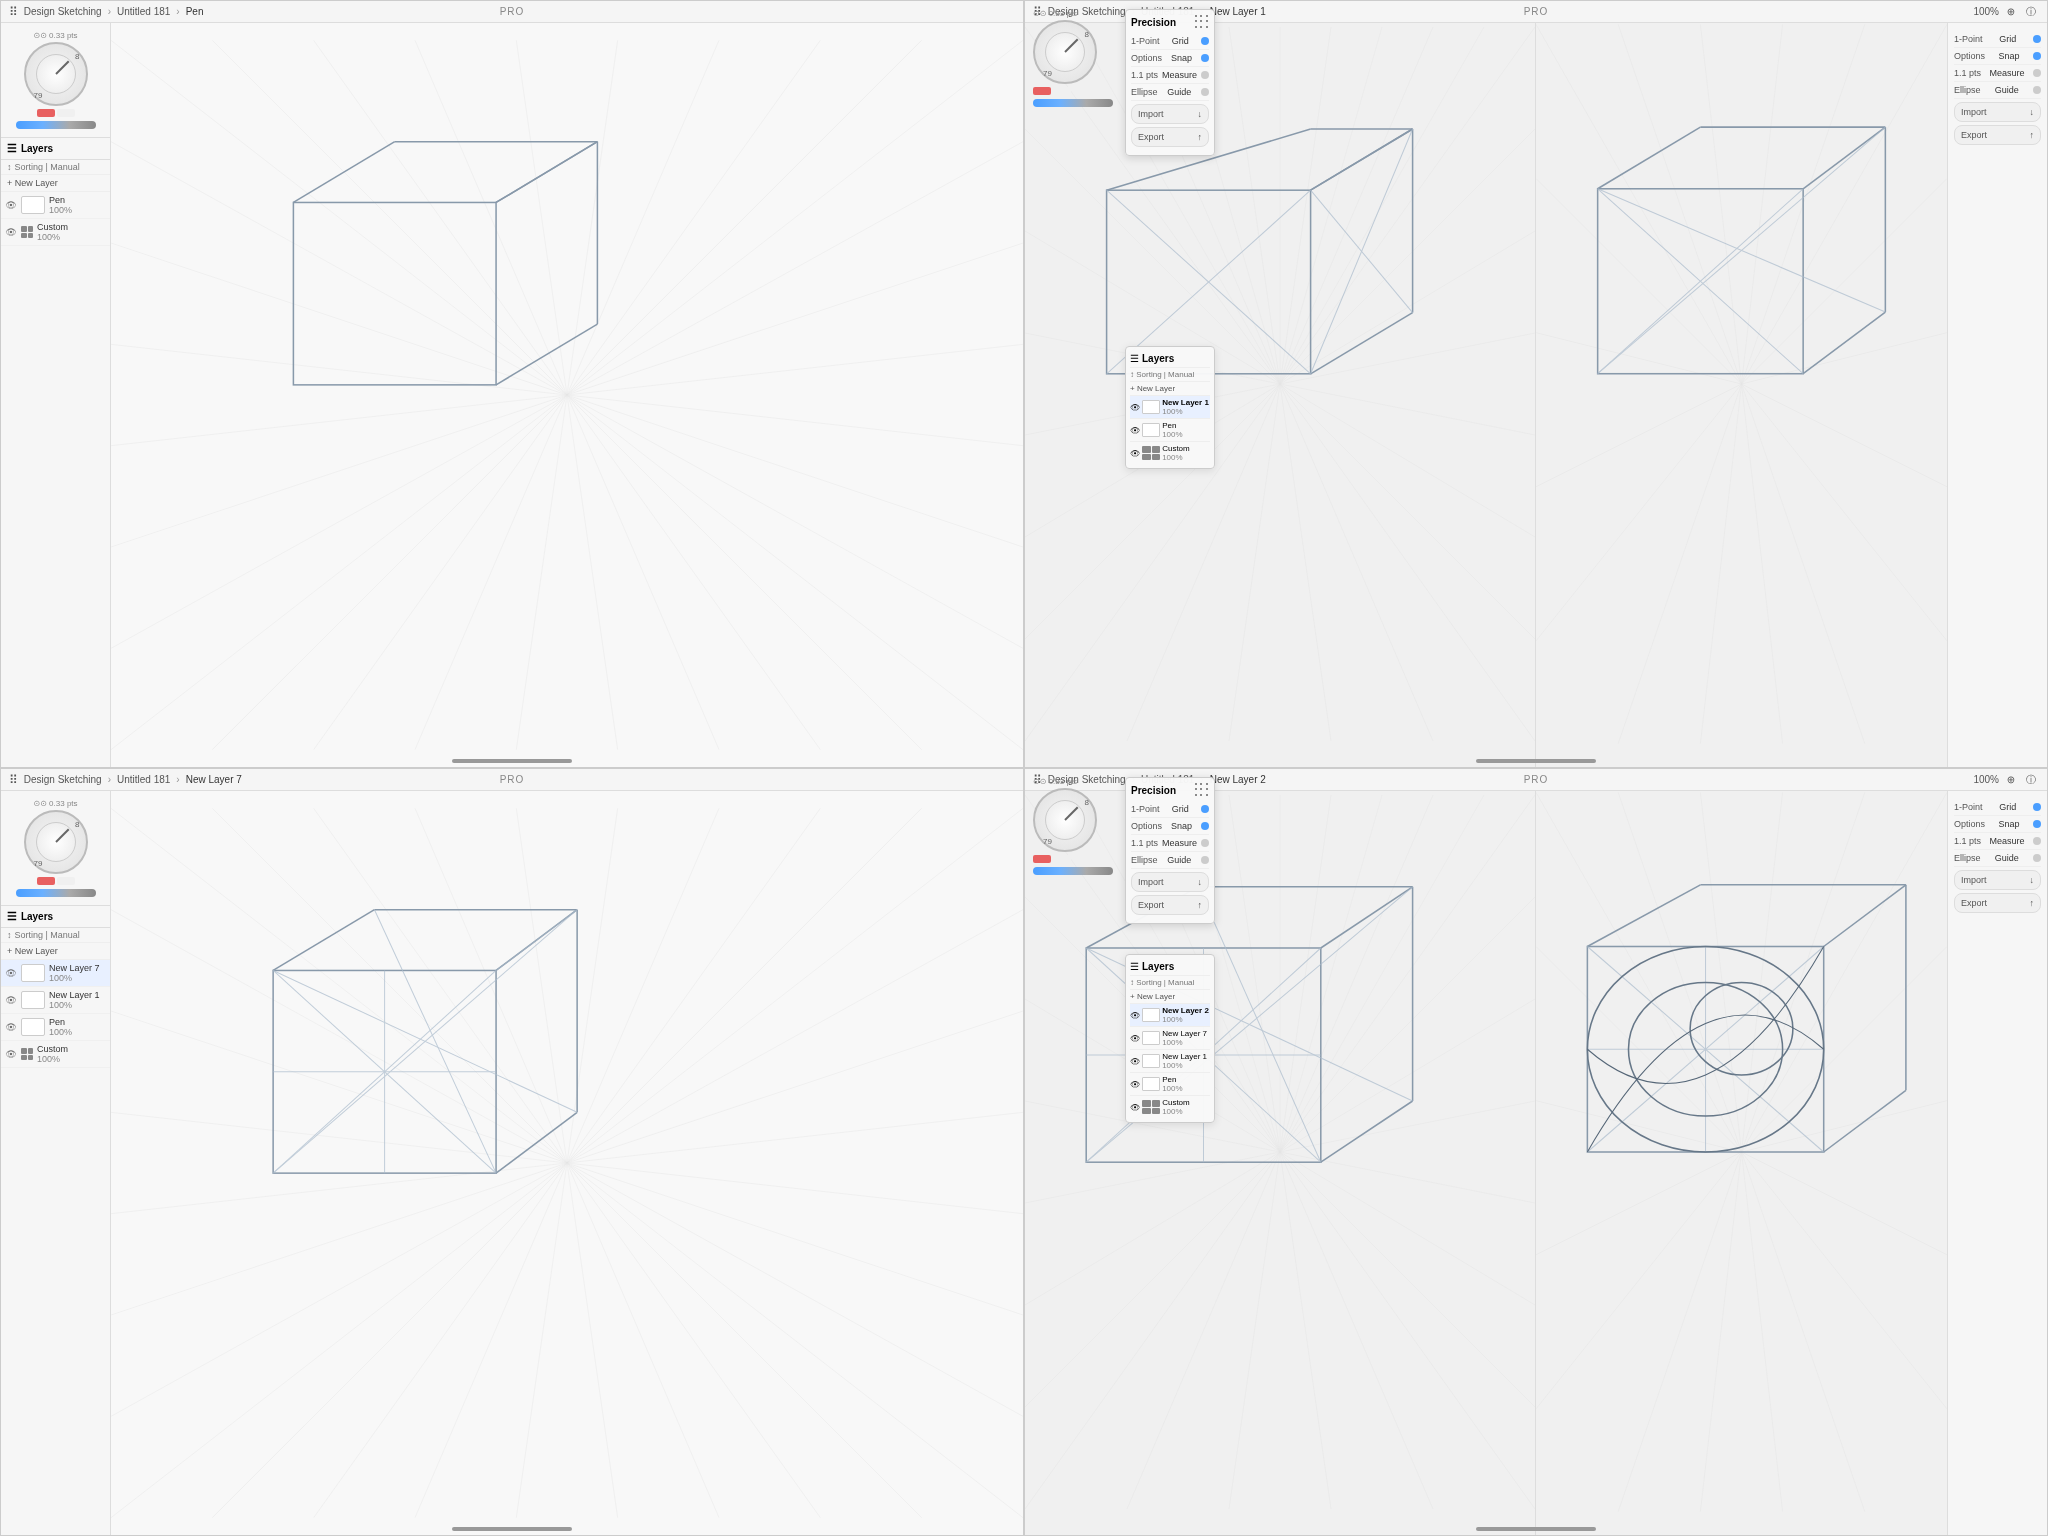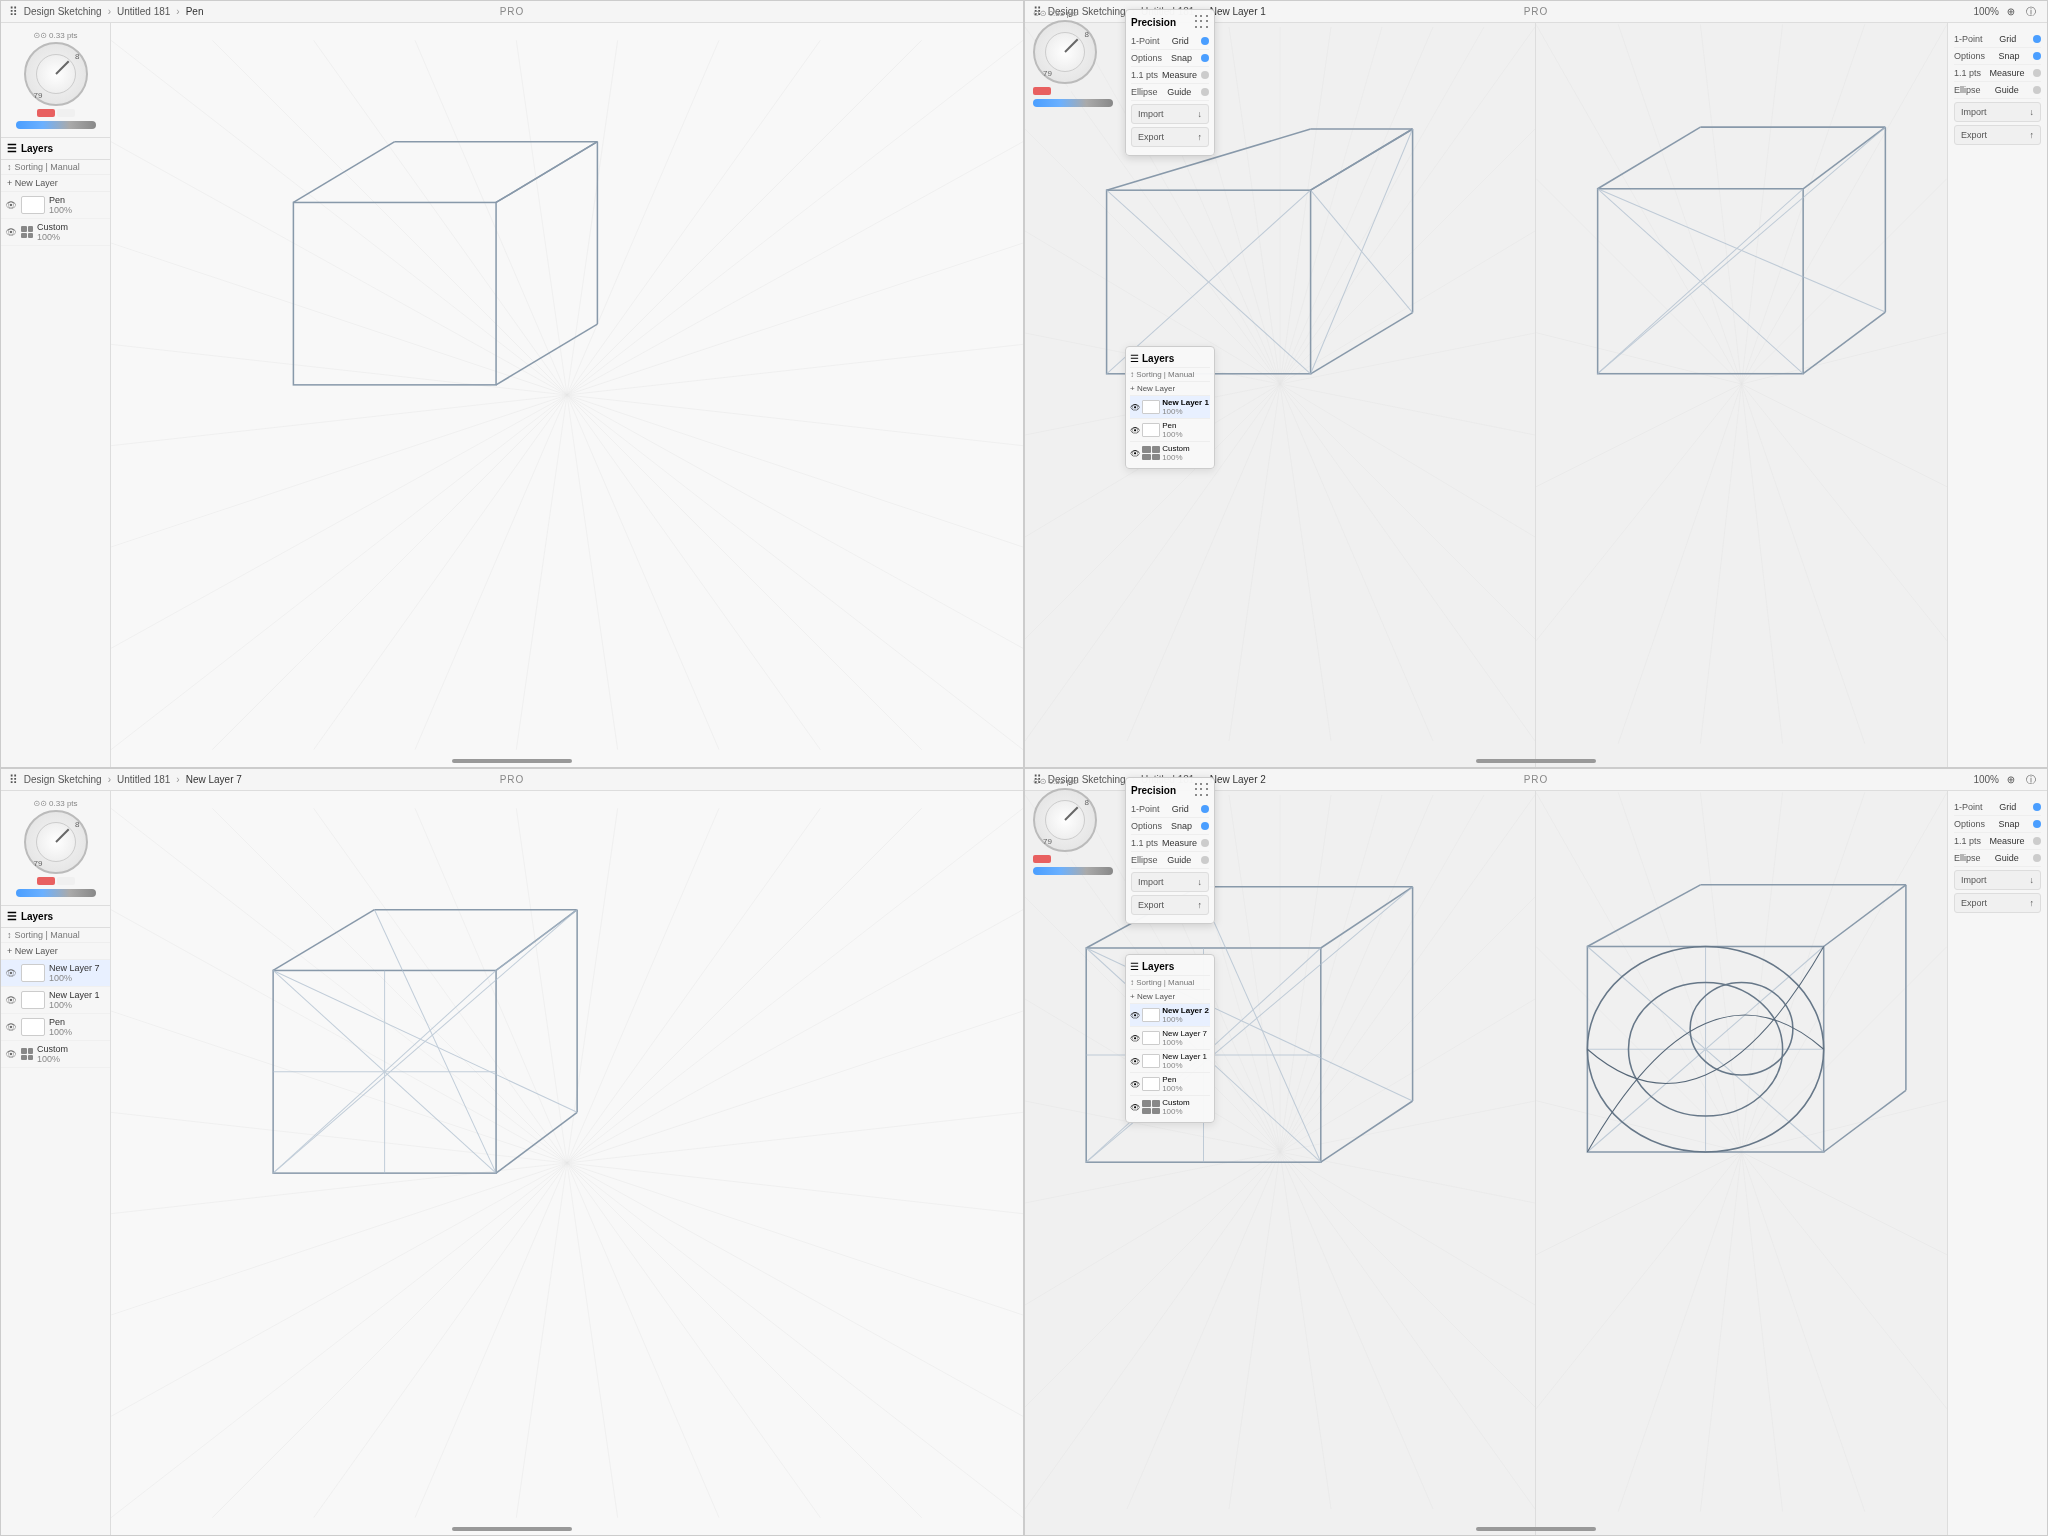--- a/index.html
+++ b/index.html
@@ -263,21 +263,21 @@
     .toggle-dot.off { background: #ccc; }
     
     .import-btn, .export-btn {
       display: flex;
       align-items: center;
       justify-content: space-between;
       padding: 4px 6px;
       margin: 3px 0;
       background: #f0f0f0;
       border: 1px solid #ddd;
-      border-radius: 3px;
+      border-radius: 8px;
       font-size: 9px;
       cursor: pointer;
       color: #555;
     }
     
     
     .canvas-svg {
       position: absolute;
       top: 0; left: 0;
       width: 100%; height: 100%;

